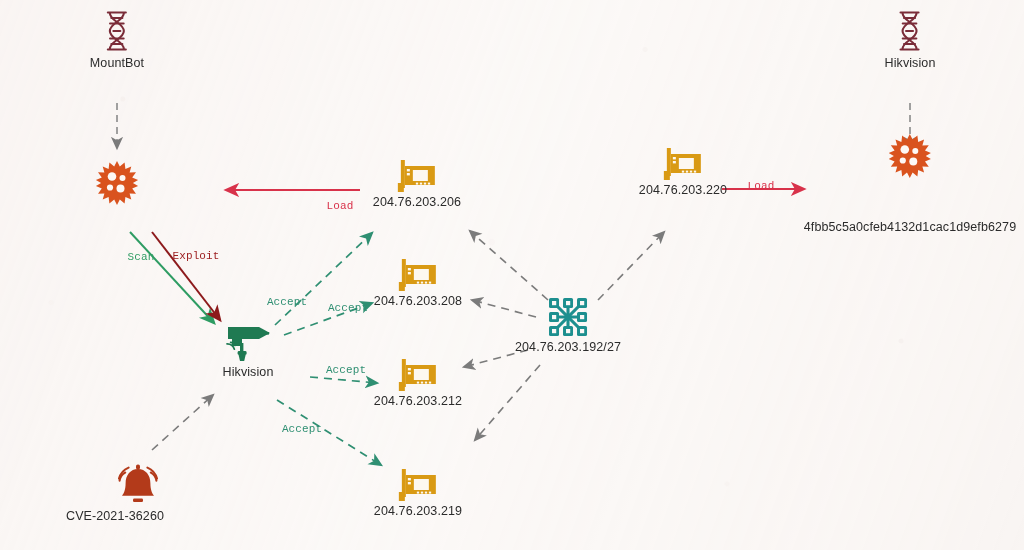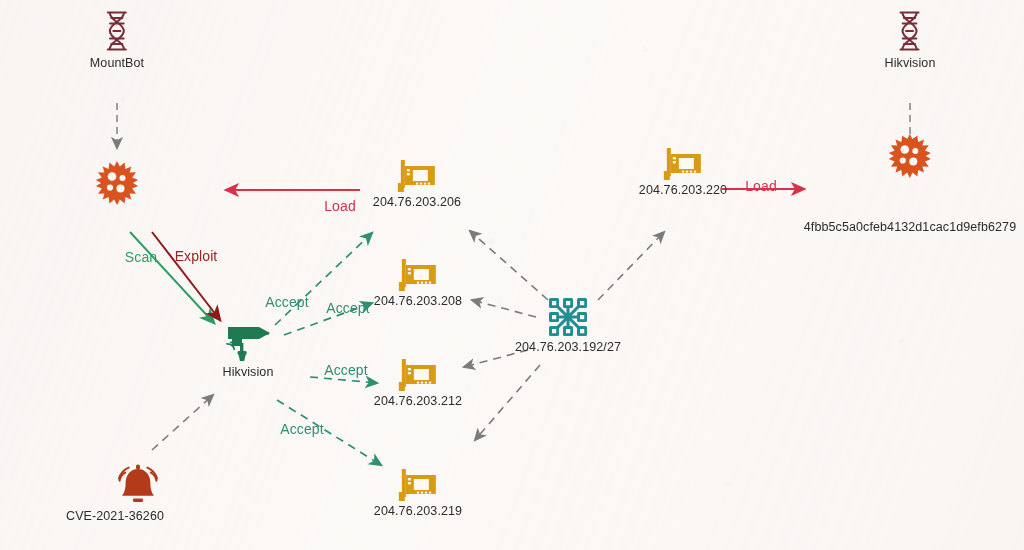--- a/index.html
+++ b/index.html
@@ -48,23 +48,24 @@
     line-height: 0;
   }
   .node .caption {
     font-size: 12.5px;
     color: #2b2b2b;
     letter-spacing: 0.1px;
   }
   .edge-label {
     position: absolute;
     transform: translate(-50%, -50%);
-    font-size: 14px;
+    font-size: 11px;
     white-space: nowrap;
     letter-spacing: 0.1px;
+    font-family: Liberation Mono, monospace;
   }
   .lbl-load   { color: #d8324a; }
   .lbl-scan   { color: #2e9c63; }
   .lbl-exp    { color: #9d2022; }
   .lbl-accept { color: #2f8f72; }
 </style>
 </head>
 <body>
 
 <div id="canvas">

